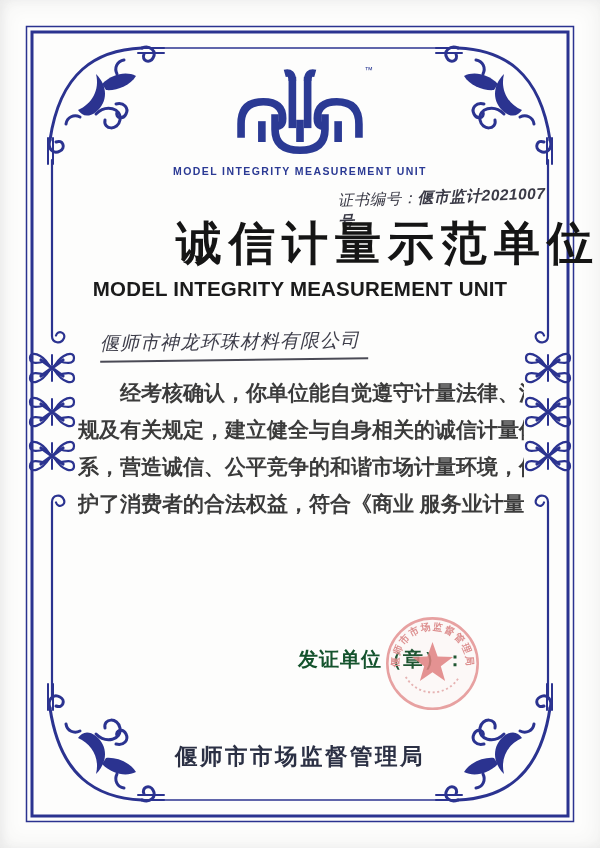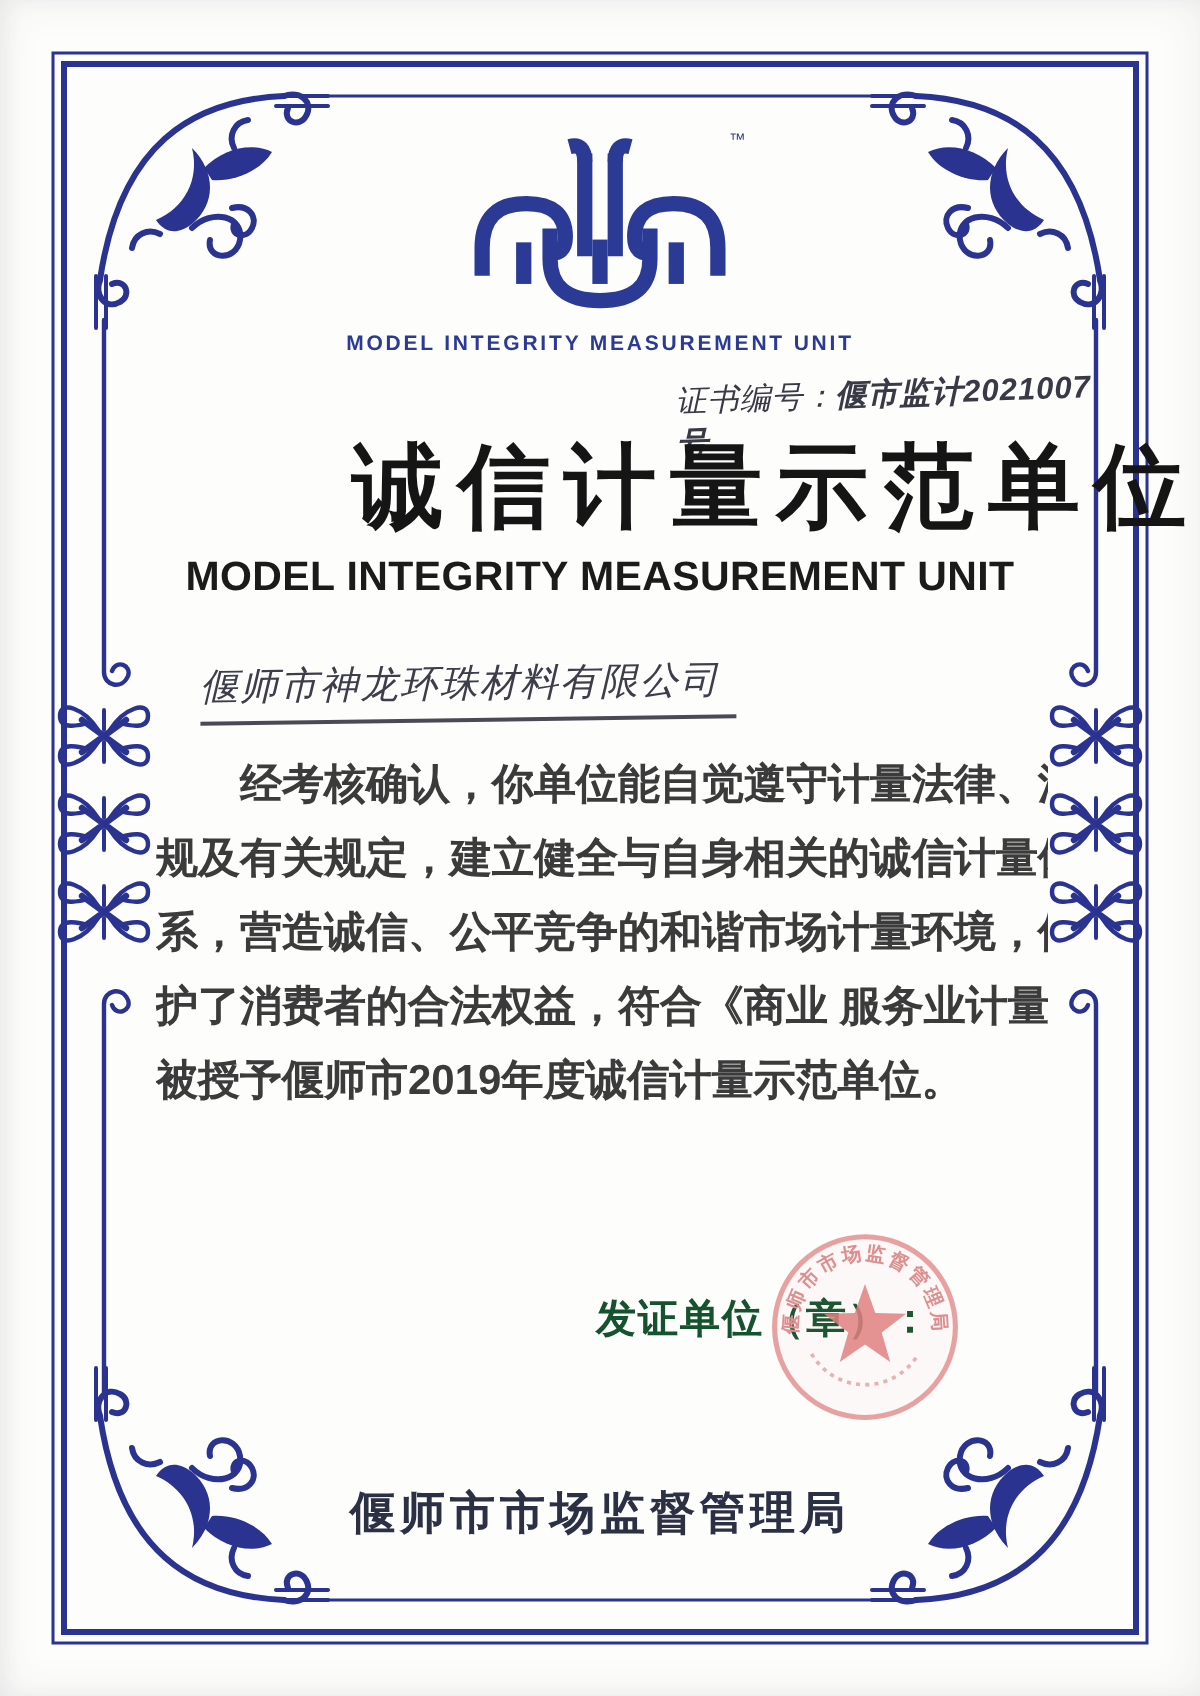--- a/index.html
+++ b/index.html
@@ -151,21 +151,20 @@
   <div class="title-zh">诚信计量示范单位</div>
   <div class="title-en">MODEL INTEGRITY MEASUREMENT UNIT</div>
 
   <div class="company">偃师市神龙环珠材料有限公司</div>
 
   <div class="body-text">
     <div class="line indent">经考核确认，你单位能自觉遵守计量法律、法</div>
     <div class="line">规及有关规定，建立健全与自身相关的诚信计量体</div>
     <div class="line">系，营造诚信、公平竞争的和谐市场计量环境，保</div>
     <div class="line">护了消费者的合法权益，符合《商业 服务业计量行</div>
-    <div class="line last">被授予偃师市2019年度诚信计量示范单位。</div>
   </div>
 
   <div class="issuer-label">发证单位（章）：</div>
 
   <svg class="seal-svg" viewBox="0 0 110 110" xmlns="http://www.w3.org/2000/svg">
     <circle cx="55" cy="57" r="44" fill="rgba(235,160,160,0.06)" stroke="#e59898" stroke-width="2.5" opacity="0.9"></circle>
     <polygon opacity="0.85" fill="#df8080" points="55,36 60,50.1 75,50.5 63.1,59.6 67.3,74 55,65.5 42.7,74 46.9,59.6 35,50.5 50,50.1"></polygon>
     <path id="sealArc" d="M22.7,64 A33,33 0 1 1 87.3,64" fill="none"></path>
     <text font-size="9.5" fill="#dd8f8f" letter-spacing="1.5" font-weight="bold">
       <textPath href="#sealArc" startOffset="50%" text-anchor="middle">偃师市市场监督管理局</textPath>

